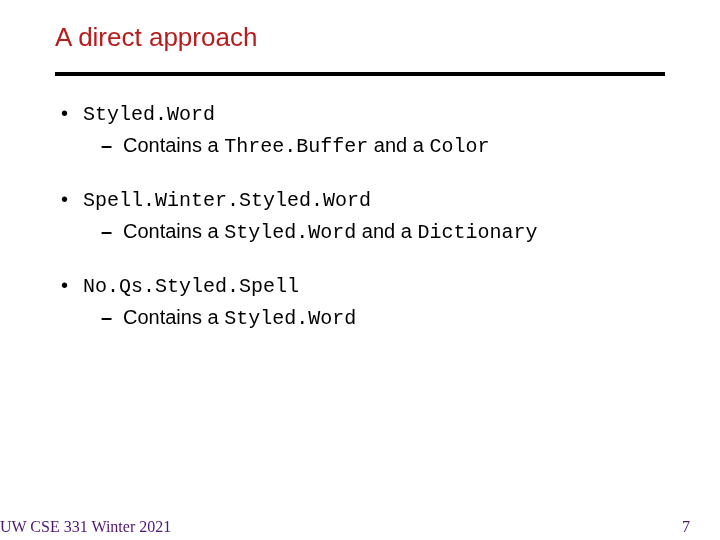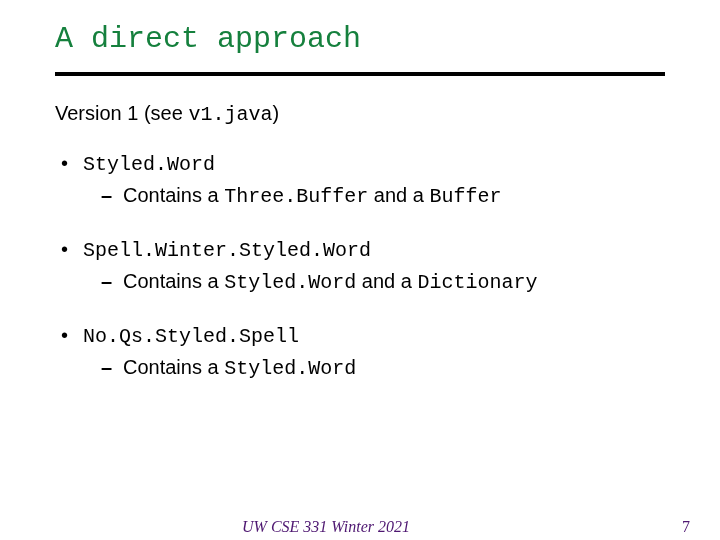--- a/index.html
+++ b/index.html
@@ -16,24 +16,23 @@
   .slide {
     position: relative;
     width: 720px;
     height: 540px;
     box-sizing: border-box;
   }
   .title {
     position: absolute;
     left: 55px;
     top: 22px;
-    font-size: 30px;
-    color: #15803d;
+    font-size: 26px;
+    color: #b91c1c;
     font-weight: normal;
-    font-family: Liberation Mono, monospace;
   }
   .rule {
     position: absolute;
     left: 55px;
     top: 72px;
     width: 610px;
     height: 4px;
     background: #000;
   }
   .body {
@@ -83,55 +82,50 @@
     left: 0;
     width: 720px;
     font-family: "Times New Roman", Times, serif;
     color: #4e1771;
     font-size: 16px;
   }
   .footer-center {
     position: absolute;
     left: 0;
     width: 652px;
-    text-align: center;
-    font-style: italic;
+    text-align: left;
   }
   .footer-right {
     position: absolute;
     right: 30px;
   }
 </style>
 </head>
 <body>
 <div class="slide">
 
   <div class="title">A direct approach</div>
   <div class="rule"></div>
 
   <div class="body">
 
-    <div class="para">
-      <span>Version 1 (see </span>
-      <span class="code">v1.java</span><span>)</span>
-    </div>
 
 
     <ul class="bullets">
 
       <li>
         <span class="dot">•</span>
         <span class="code">Styled.Word</span>
         <ul class="sub">
           <li>
             <span class="dash">–</span>
             <span>Contains a </span>
             <span class="code">Three.Buffer</span>
             <span> and a </span>
-            <span class="code">Buffer</span>
+            <span class="code">Color</span>
           </li>
         </ul>
       </li>
 
       <li>
         <span class="dot">•</span>
         <span class="code">Spell.Winter.Styled.Word</span>
         <ul class="sub">
           <li>
             <span class="dash">–</span>

